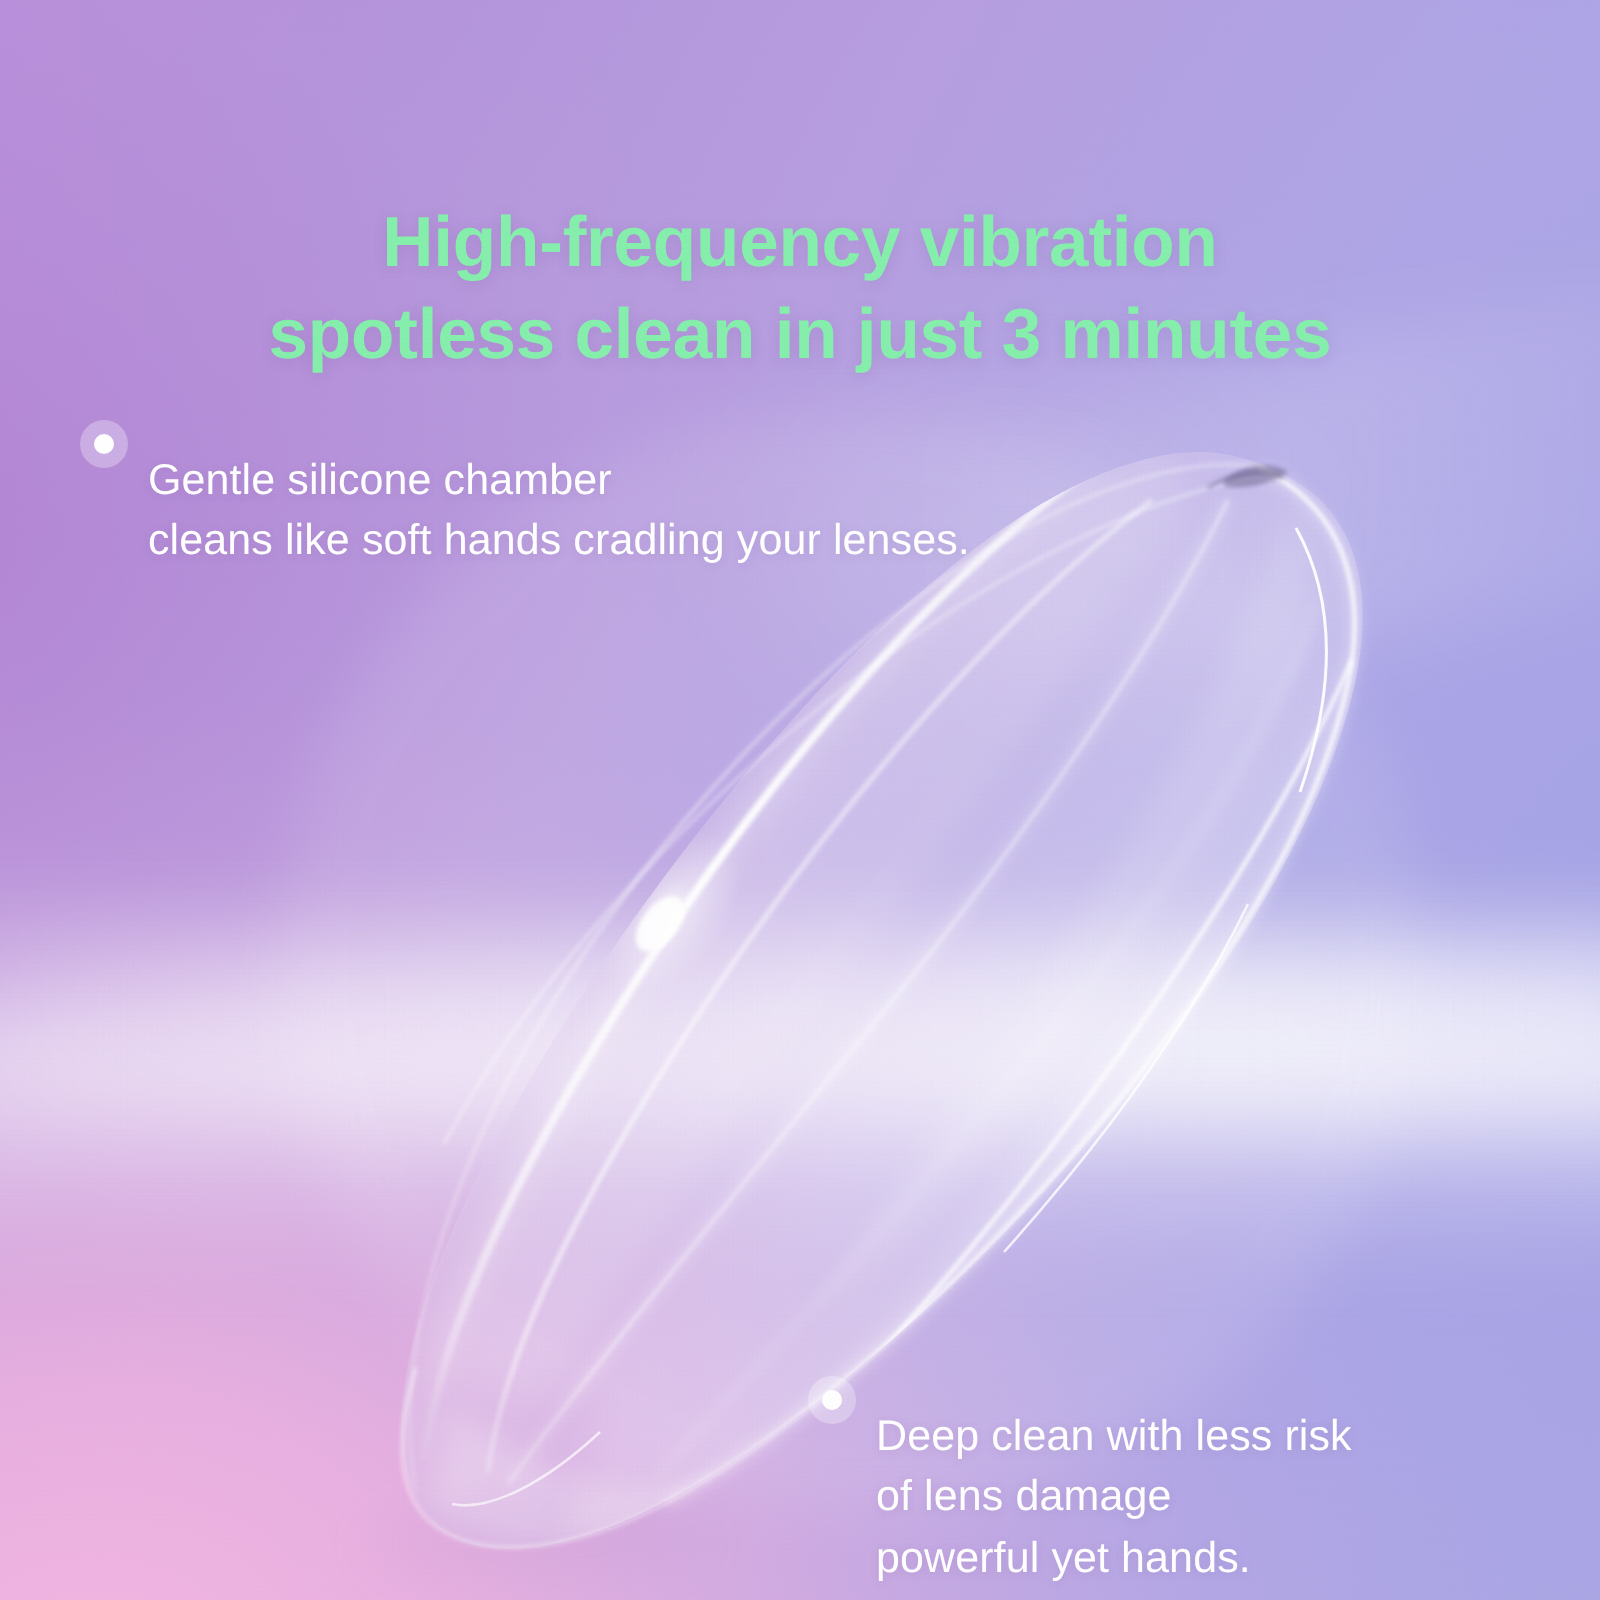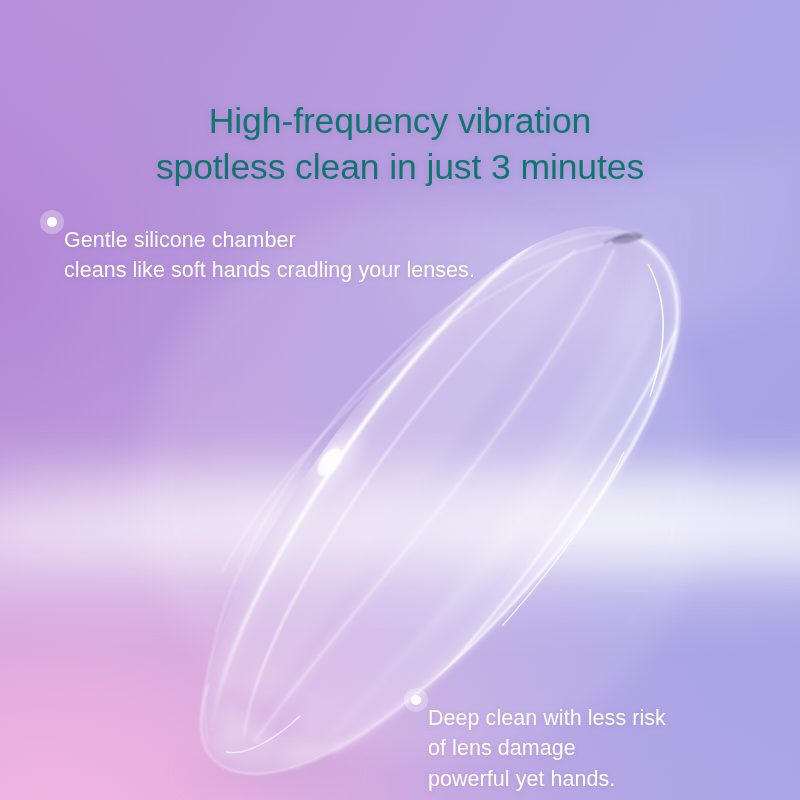--- a/index.html
+++ b/index.html
@@ -138,34 +138,34 @@
     height: 800px;
   }
 
   
   .headline {
     position: absolute;
     left: 0;
     right: 0;
     top: 74px;
     text-align: center;
-    color: #0f766e;
+    color: #86efac;
     font-size: 35.5px;
-    font-weight: 400;
+    font-weight: 700;
     line-height: 1.30;
     letter-spacing: -0.1px;
     text-shadow: 0 1px 7px rgba(120,80,150,0.20);
     white-space: pre-line;
   }
 
   .bullet {
     position: absolute;
     display: flex;
     align-items: flex-start;
-    gap: 0;
+    gap: 10px;
   }
   #bullet-top    { left: 40px;  top: 203px; }
   #bullet-bottom { left: 404px; top: 681px; }
 
   .bullet-marker {
     position: relative;
     flex: 0 0 auto;
     width: 24px;
     height: 24px;
     margin-top: 7px;

